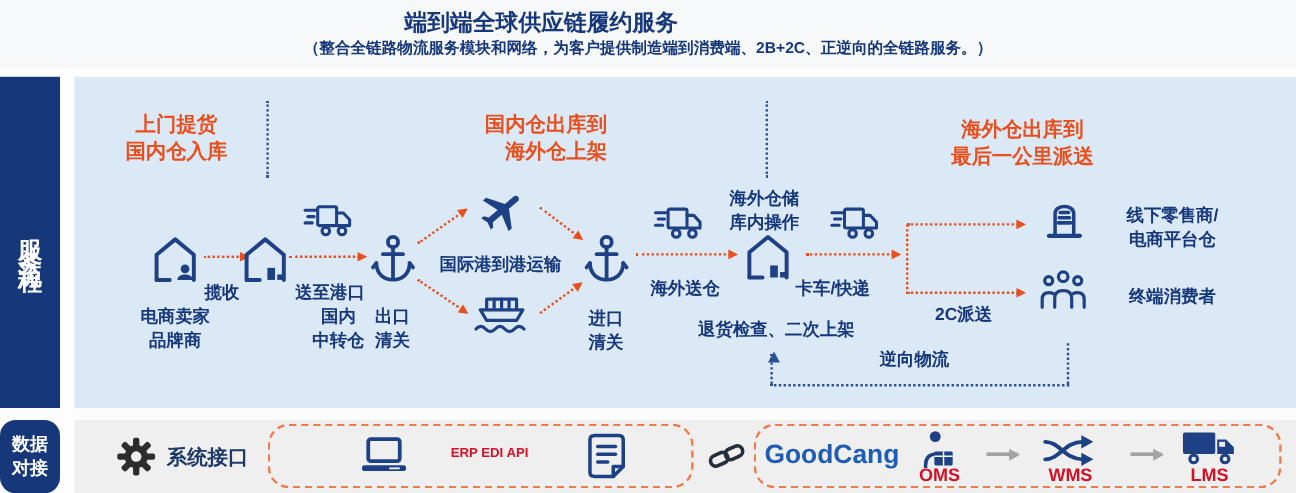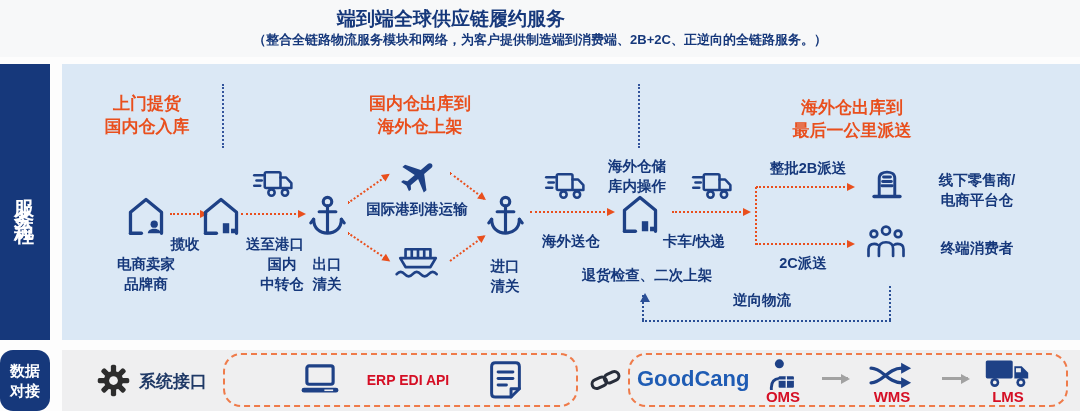--- a/index.html
+++ b/index.html
@@ -33,21 +33,21 @@
   .dot-arrow::after{content:"";position:absolute;right:-2px;top:-5px;width:0;height:0;
     border-left:8px solid var(--orange);border-top:4px solid transparent;border-bottom:4px solid transparent;}
   .diag{transform-origin:left center;}
   .dash-v{width:0;border-left:2px dotted var(--orange);}
   .blue-h{height:0;border-top:2px dotted var(--blue-dot);}
   .blue-v{width:0;border-left:2px dotted var(--blue-dot);}
   .up-head::before{content:"";position:absolute;left:-4.5px;top:-2px;width:0;height:0;
     border-left:5px solid transparent;border-right:5px solid transparent;border-bottom:9px solid var(--blue-dot);}
   .dash-box{border:2px dashed #ef7b4a;border-radius:18px;background:transparent;}
   .sysif{font-size:17px;font-weight:bold;color:#1f3966;}
-  .erp{font-size:14px;font-weight:bold;color:var(--red);text-align:center;}
+  .erp{font-size:11px;font-weight:bold;color:var(--red);text-align:center;}
   .gcang{font-size:22px;font-weight:bold;color:var(--gc);text-align:center;}
   .syslabel{font-size:15px;font-weight:bold;color:var(--red);text-align:center;}
   .gray-arrow{height:0;border-top:3px solid #a2a2a2;}
   .gray-arrow::after{content:"";position:absolute;right:-2px;top:-6.5px;width:0;height:0;
     border-left:9px solid #a2a2a2;border-top:5px solid transparent;border-bottom:5px solid transparent;}
   svg{display:block;}
 </style>
 </head>
 <body>
 
@@ -62,21 +62,21 @@
   </div>
   <div class="abs side side-bot">
     <div class="side-bot-text">数据对接</div>
   </div>
 
   <div class="abs main">
 
     <div class="abs stage-h" style="left:20px;top:29px;width:130px;">上门提货
 国内仓入库</div>
     <div class="abs hdr-div" style="left:160px;top:20px;height:64px;"></div>
-    <div class="abs stage-h" style="left:288px;top:29px;width:140px;">国内仓出库到
+    <div class="abs stage-h" style="left:304px;top:29px;width:140px;text-align:right;">国内仓出库到
 海外仓上架</div>
     <div class="abs hdr-div" style="left:576px;top:20px;height:64px;"></div>
     <div class="abs stage-h" style="left:705px;top:33px;width:170px;">海外仓出库到
 最后一公里派送</div>
 
     <div class="abs" style="left:62px;top:130px;">
       <svg width="44" height="42" viewBox="0 0 48 46">
         <g fill="none" stroke="#1e4186" stroke-width="3.6" stroke-linejoin="round" stroke-linecap="round">
           <path d="M7 43 V20 L24 6 L41 20 V43"></path>
             <path d="M7 43 H19"></path>
@@ -138,21 +138,21 @@
     <div class="abs dot-arrow diag" style="left:286px;top:138px;width:49px;transform:rotate(-35deg);"></div>
     <div class="abs dot-arrow diag" style="left:286px;top:168px;width:49px;transform:rotate(34deg);"></div>
 
     <div class="abs" style="left:334px;top:91px;">
       <svg width="46" height="42" viewBox="0 0 24 24">
         <g transform="rotate(50 12 12)">
           <path fill="#1e4186" d="M21 16v-2l-8-5V3.5C13 2.67 12.33 2 11.5 2S10 2.67 10 3.5V9l-8 5v2l8-2.5V19l-2 1.5V22l3.5-1 3.5 1v-1.5L13 19v-5.5l8 2.5z"></path>
         </g>
       </svg>
     </div>
-    <div class="abs flabel" style="left:295px;top:135px;width:120px;">国际港到港运输</div>
+    <div class="abs flabel" style="left:295px;top:148px;width:120px;font-family:Liberation Mono, monospace;">国际港到港运输</div>
     <div class="abs" style="left:332px;top:181px;">
       <svg width="48" height="37" viewBox="0 0 54 40">
         <g fill="none" stroke="#1e4186" stroke-width="3" stroke-linejoin="round" stroke-linecap="round">
           <path d="M13 12 V4 H41 V12"></path>
             <path d="M20 4 V12"></path>
             <path d="M27 4 V12"></path>
             <path d="M34 4 V12"></path>
           <path d="M7 14 H47 L41 24 H13 Z"></path>
           <path d="M3 32 q4.5-5 9 0 t9 0 t9 0 t9 0 t9 0"></path>
         </g>
@@ -218,21 +218,20 @@
             <circle cx="44" cy="32" r="4.2"></circle>
         </g>
       </svg>
     </div>
     <div class="abs dot-arrow" style="left:610px;top:147px;width:77px;"></div>
     <div class="abs flabel" style="left:582px;top:167px;width:100px;">卡车/快递</div>
 
     <div class="abs dash-v" style="left:693px;top:123px;height:58px;"></div>
     <div class="abs dot-arrow" style="left:694px;top:122px;width:97px;"></div>
     <div class="abs dot-arrow" style="left:694px;top:179px;width:97px;"></div>
-    <div class="abs flabel" style="left:686px;top:94px;width:120px;">整批2B派送</div>
     <div class="abs flabel" style="left:681px;top:189px;width:120px;">2C派送</div>
 
     <div class="abs" style="left:806px;top:102px;">
       <svg width="38" height="36" viewBox="0 0 44 38">
         <g fill="none" stroke="#1e4186" stroke-width="3.4" stroke-linecap="round" stroke-linejoin="round">
           <path d="M13 32 V12 C13 3 31 3 31 12 V32"></path>
           <path d="M18 11 H26"></path>
             <path d="M17 16 H27"></path>
             <path d="M16 21 H28"></path>
           <path d="M7 33.5 H37" stroke-width="4"></path>

